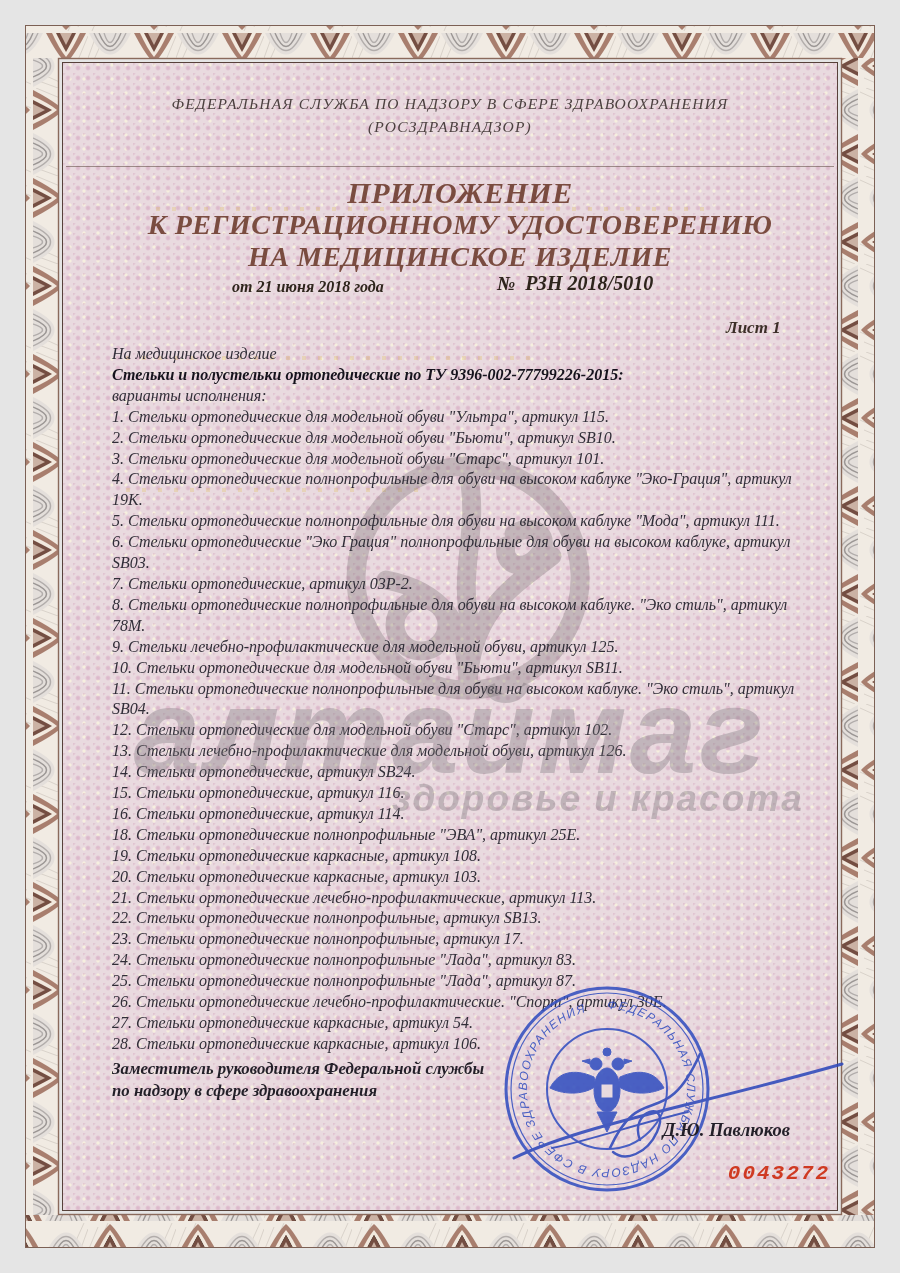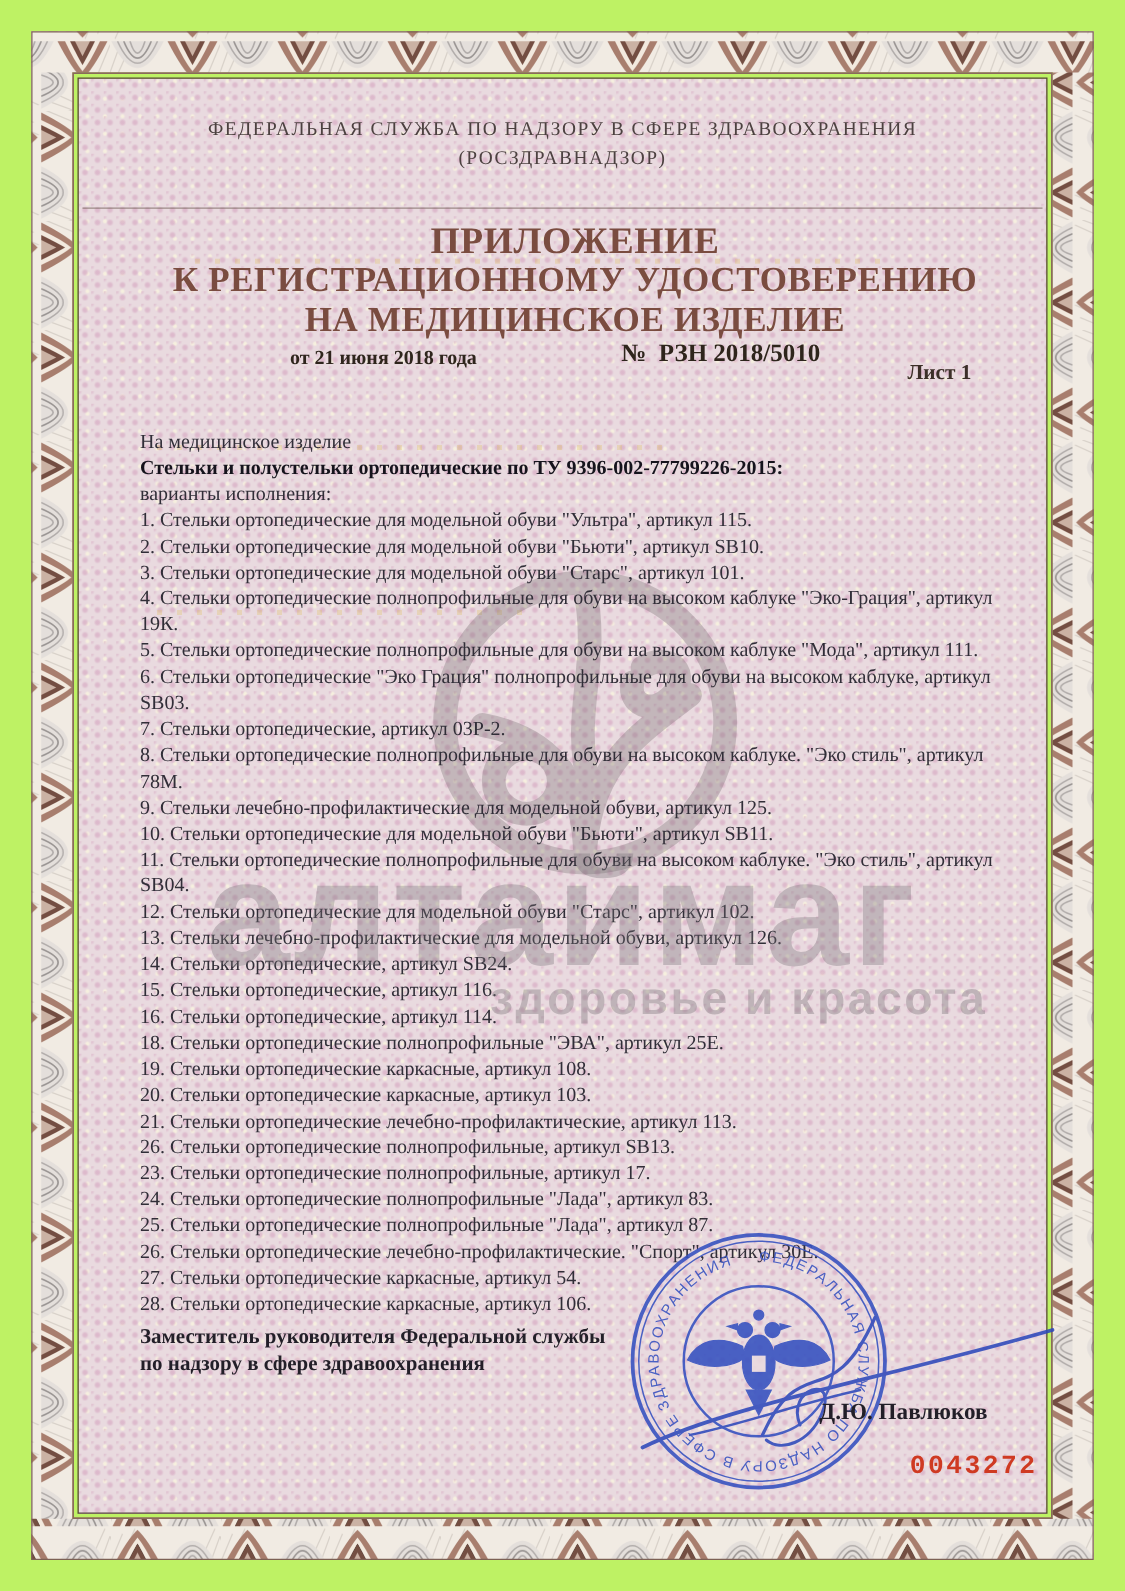--- a/index.html
+++ b/index.html
@@ -1,17 +1,17 @@
 <!DOCTYPE html>
 <html lang="ru"><head>
 <meta charset="utf-8">
 <style>
   html,body{margin:0;padding:0;background:#ffffff;}
-  .page{position:relative;width:900px;height:1273px;background:#bef264;overflow:hidden;
-        font-family:"Liberation Serif", serif;}
+  .page{position:relative;width:900px;height:1273px;background:#e5e5e5;overflow:hidden;
+        font-family:"Liberation Serif", serif;font-style:italic;}
   .frame-svg{position:absolute;left:0;top:0;z-index:1;}
   .paper-bg{position:absolute;left:63px;top:63px;width:774px;height:1148px;z-index:0;
     background-color:#e9dadf;
     background-image:
       radial-gradient(circle 3px at 5px 5px, rgba(216,172,196,.70) 1.3px, rgba(216,172,196,0) 3px),
       radial-gradient(circle 3px at 0px 0px, rgba(216,172,196,.50) 1.3px, rgba(216,172,196,0) 3px),
       radial-gradient(circle 2px at 7px 2px, rgba(247,241,223,.95) 1px, rgba(247,241,223,0) 2.2px);
     background-size:10px 10px,10px 10px,14px 14px;}
   .wave{position:absolute;height:4px;z-index:1;opacity:.55;border-radius:2px;
     background-image:repeating-linear-gradient(90deg, rgba(224,193,96,0) 0 6px, rgba(224,193,96,.55) 6px 10px, rgba(224,193,96,0) 10px 16px);}
@@ -21,21 +21,21 @@
        font-size:15.5px;letter-spacing:1.2px;}
   .org1{top:95px;} .org2{top:118px;}
   .title{position:absolute;left:63px;width:794px;text-align:center;z-index:3;font-weight:bold;
          color:#7a4c40;letter-spacing:.5px;}
   .title1{top:176px;font-size:30px;}
   .title2{top:209px;font-size:28px;}
   .title3{top:241px;font-size:28px;}
   .meta{position:absolute;z-index:3;font-weight:bold;color:#2e251c;white-space:pre;}
   .date{left:232px;top:278px;font-size:16px;}
   .number{left:497px;top:272px;font-size:20px;}
-  .sheet{left:726px;top:288px;font-size:17px;color:#3c2f28;}
+  .sheet{left:726px;top:318px;font-size:17px;color:#3c2f28;}
 
   .content{position:absolute;left:112px;top:344px;width:700px;z-index:3;
            font-size:16px;line-height:20.9px;color:#312e38;}
   .intro{}
   .product{font-weight:bold;color:#15131c;}
   .variants{}
   .item-line{}
   .sig{font-weight:bold;color:#221f28;font-size:16.8px;line-height:22px;}
   .sig-block{margin-top:3px;}
   .sig-name{position:absolute;top:1120px;right:110px;z-index:6;font-weight:bold;
@@ -167,21 +167,21 @@
         <div class="item-line">11. Стельки ортопедические полнопрофильные для обуви на высоком каблуке. "Эко стиль", артикул SB04.</div>
         <div class="item-line">12. Стельки ортопедические для модельной обуви "Старс", артикул 102.</div>
         <div class="item-line">13. Стельки лечебно-профилактические для модельной обуви, артикул 126.</div>
         <div class="item-line">14. Стельки ортопедические, артикул SB24.</div>
         <div class="item-line">15. Стельки ортопедические, артикул 116.</div>
         <div class="item-line">16. Стельки ортопедические, артикул 114.</div>
         <div class="item-line">18. Стельки ортопедические полнопрофильные "ЭВА", артикул 25Е.</div>
         <div class="item-line">19. Стельки ортопедические каркасные, артикул 108.</div>
         <div class="item-line">20. Стельки ортопедические каркасные, артикул 103.</div>
         <div class="item-line">21. Стельки ортопедические лечебно-профилактические, артикул 113.</div>
-        <div class="item-line">26. Стельки ортопедические полнопрофильные, артикул SB13.</div>
+        <div class="item-line">22. Стельки ортопедические полнопрофильные, артикул SB13.</div>
         <div class="item-line">23. Стельки ортопедические полнопрофильные, артикул 17.</div>
         <div class="item-line">24. Стельки ортопедические полнопрофильные "Лада", артикул 83.</div>
         <div class="item-line">25. Стельки ортопедические полнопрофильные "Лада", артикул 87.</div>
         <div class="item-line">26. Стельки ортопедические лечебно-профилактические. "Спорт", артикул 30Е.</div>
         <div class="item-line">27. Стельки ортопедические каркасные, артикул 54.</div>
         <div class="item-line">28. Стельки ортопедические каркасные, артикул 106.</div>
       </div>
     <div class="sig sig-block">Заместитель руководителя Федеральной службы</div>
     <div class="sig">по надзору в сфере здравоохранения</div>
   </div>

